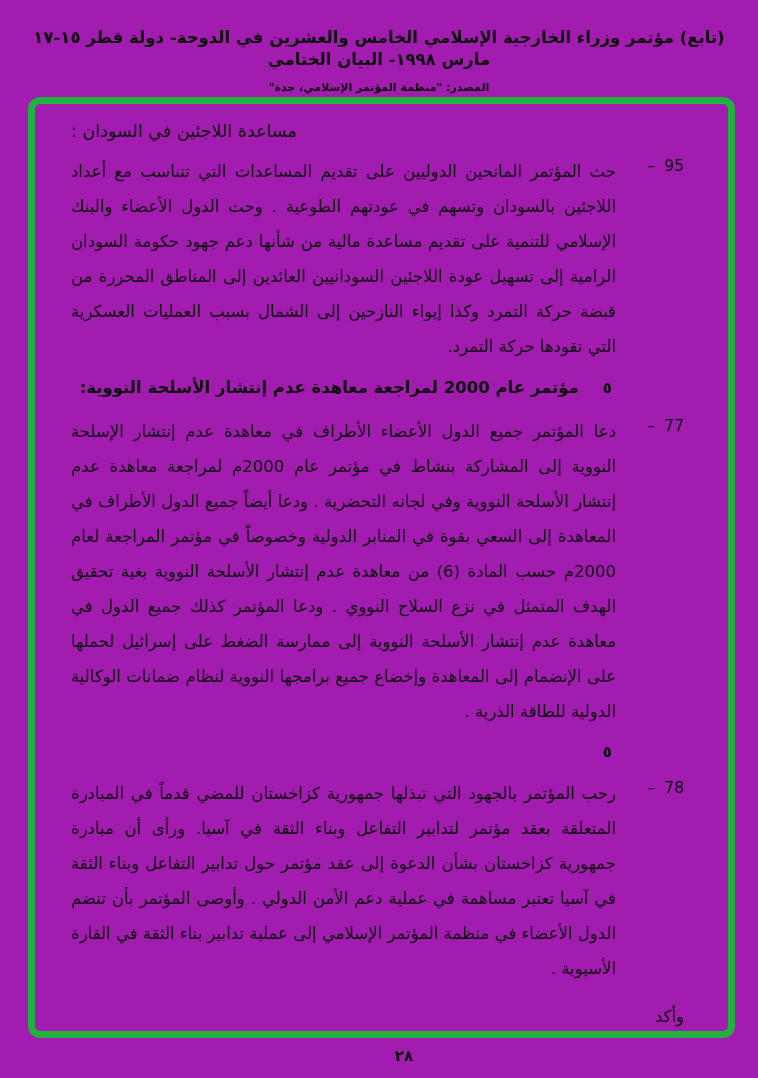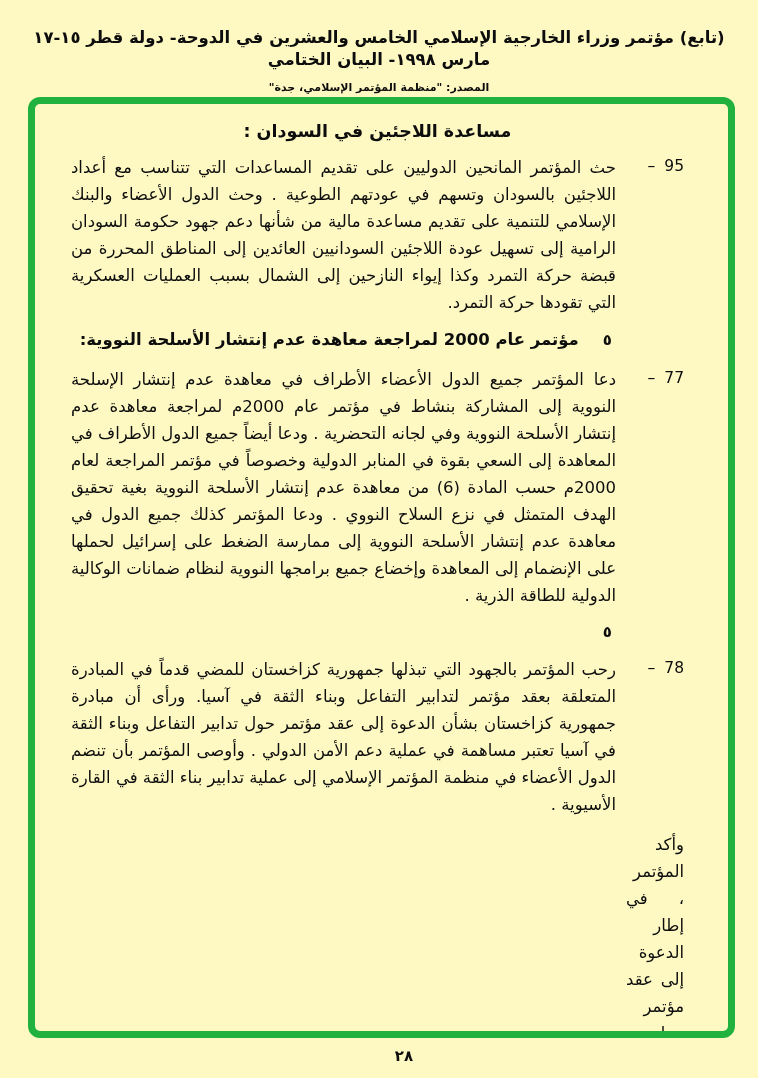--- a/index.html
+++ b/index.html
@@ -1,20 +1,20 @@
 <!DOCTYPE html>
 <html lang="ar"><head>
 <meta charset="utf-8">
 <style>
   html, body { margin: 0; padding: 0; background: #ffffff; }
   .page {
     position: relative;
     width: 758px;
     height: 1078px;
-    background: #fef9c3;
+    background: #a21caf;
     font-family: "DejaVu Sans", sans-serif;
     color: #0d0d0d;
     overflow: hidden;
   }
   .doc-header {
     direction: rtl;
     text-align: center;
     padding-top: 27px;
   }
   .doc-title {
@@ -36,41 +36,41 @@
     width: 707px;
     height: 941px;
     box-sizing: border-box;
     border: 7px solid #21b13e;
     border-radius: 12px;
     direction: rtl;
     padding: 13px 44px 6px 36px;
     overflow: hidden;
   }
   .sec-heading {
-    text-align: center;
-    font-weight: bold;
+    text-align: left;
+    font-weight: normal;
     font-size: 17.5px;
     margin: 4px 0 0 0;
   }
   .num-para {
     display: grid;
     grid-template-columns: 58px 1fr;
     column-gap: 10px;
     margin-top: 13px;
   }
   .num-marker {
     font-size: 15.5px;
     padding-top: 3px;
     word-spacing: 4px;
     white-space: nowrap;
   }
   .para-text {
     margin: 0;
     font-size: 16.5px;
-    line-height: 27px;
+    line-height: 35px;
     text-align: justify;
   }
   .bullet-heading {
     display: flex;
     align-items: baseline;
     gap: 24px;
     margin-top: 12px;
     padding-right: 72px;
     font-weight: bold;
     font-size: 16.5px;

